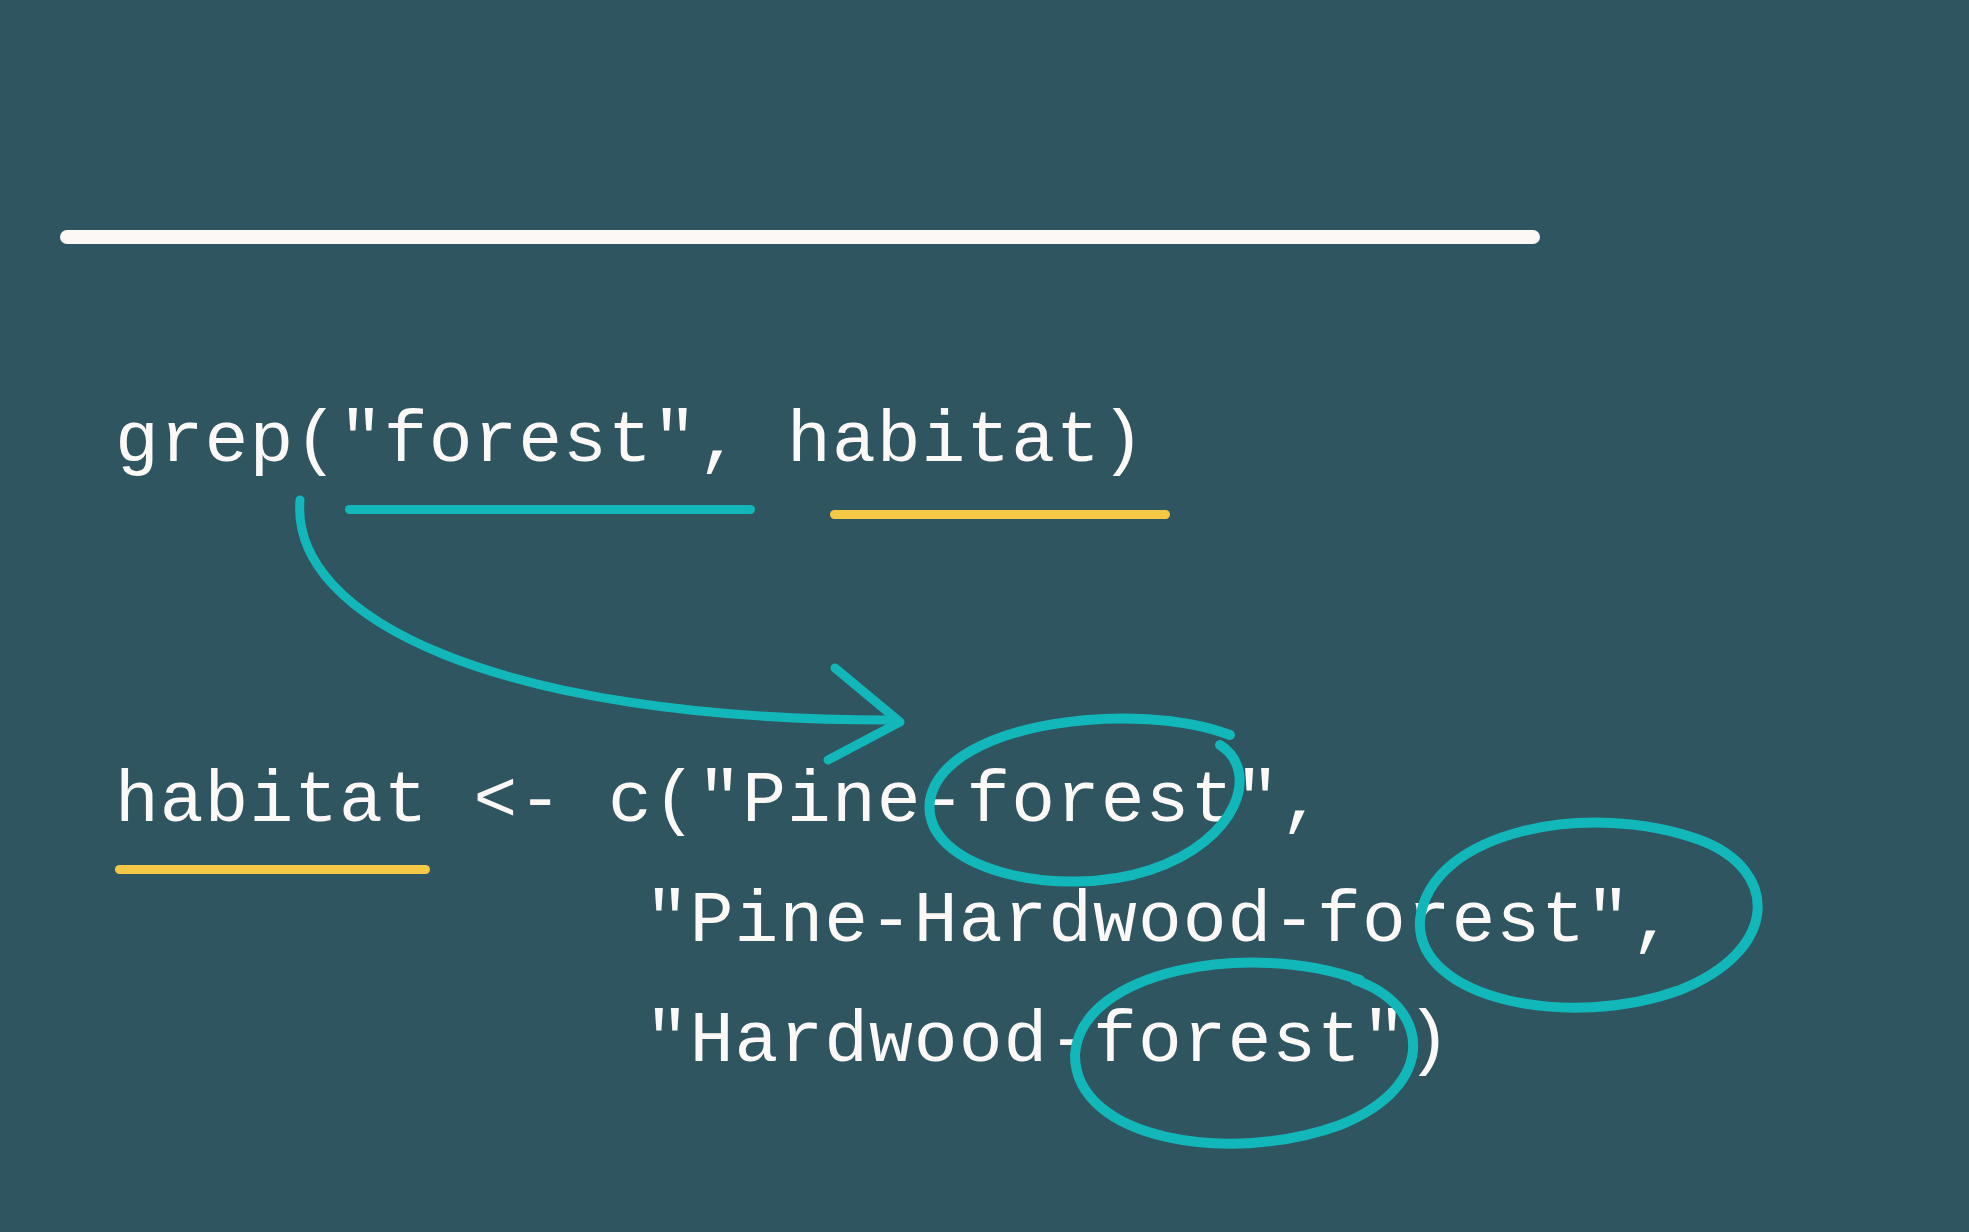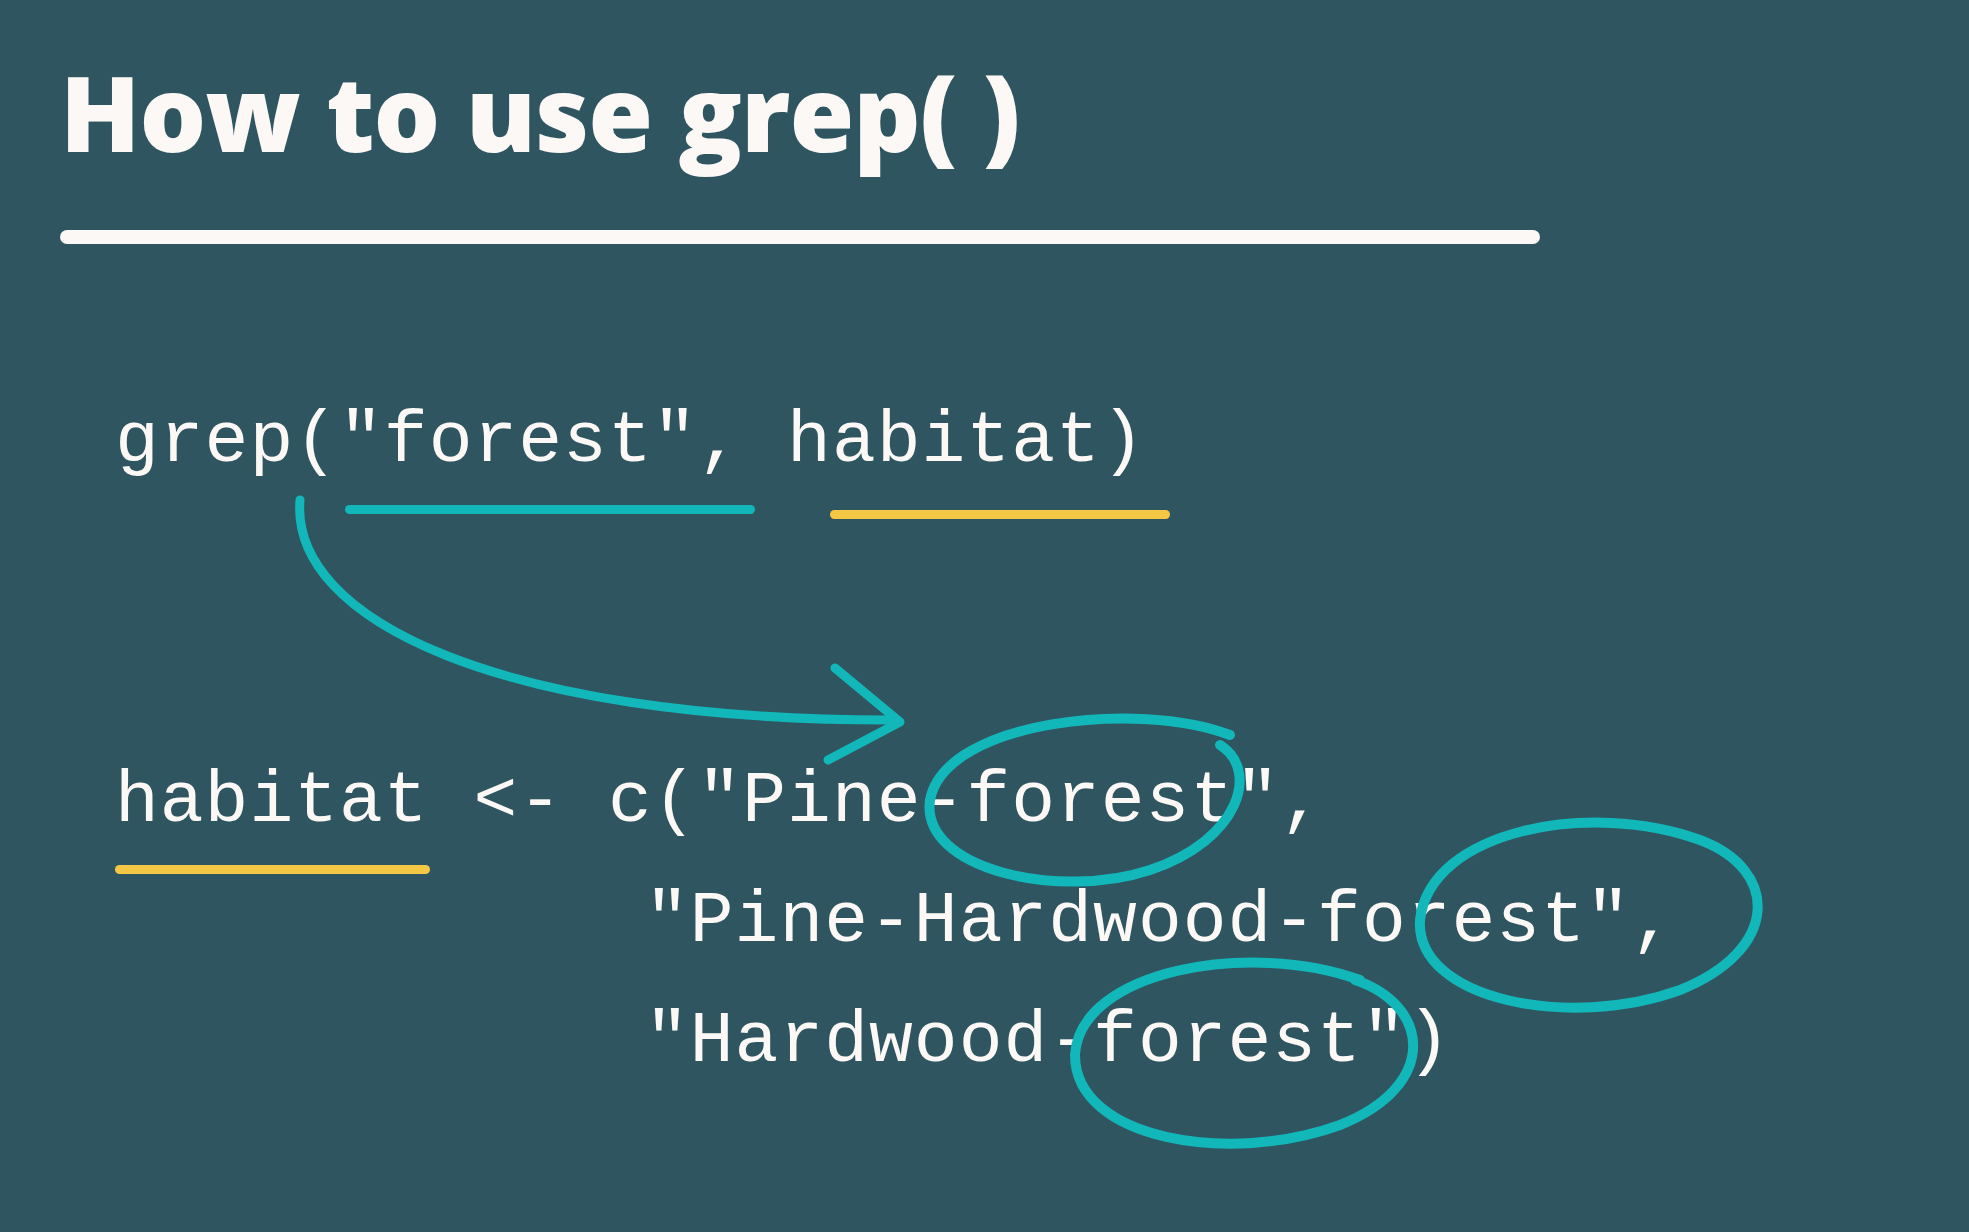--- a/index.html
+++ b/index.html
@@ -62,21 +62,20 @@
     left: 0; top: 0;
     width: 1969px; height: 1232px;
     pointer-events: none;
   }
 </style>
 </head>
 <body>
 
 <div class="slide">
 
-  <div class="title">How to use grep( )</div>
   <div class="hr"></div>
 
   <div class="code l1">grep("forest", habitat)</div>
   <div class="code l2">habitat &lt;- c("Pine-forest",</div>
   <div class="code l3">"Pine-Hardwood-forest",</div>
   <div class="code l4">"Hardwood-forest")</div>
 
   <div class="ul teal" style="left:345px; top:505px; width:410px;"></div>
   <div class="ul yellow" style="left:830px; top:510px; width:340px;"></div>
   <div class="ul yellow" style="left:115px; top:865px; width:315px;"></div>

